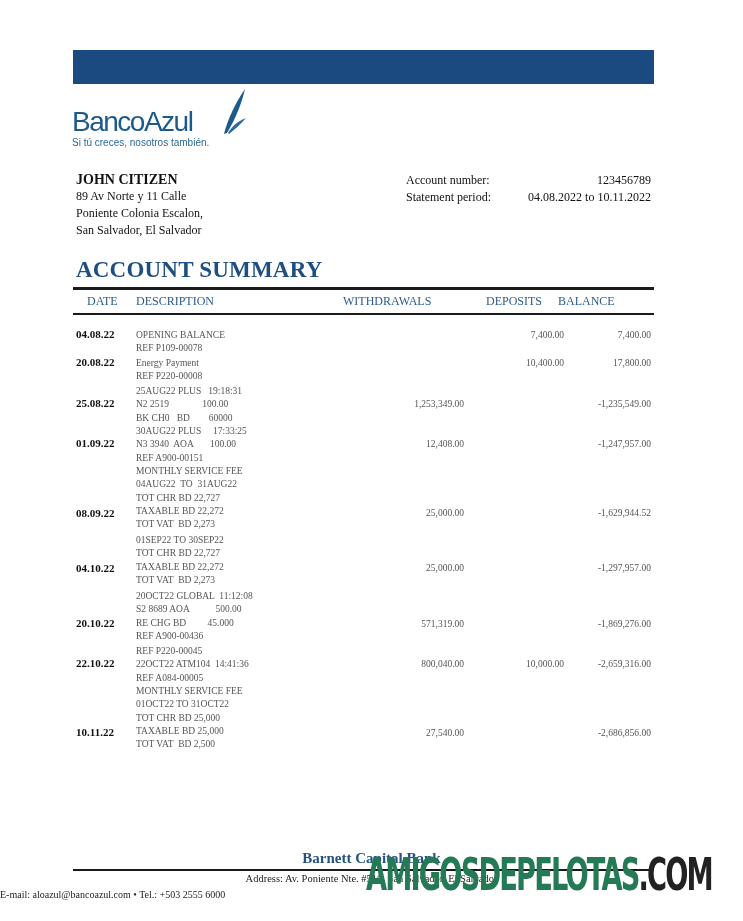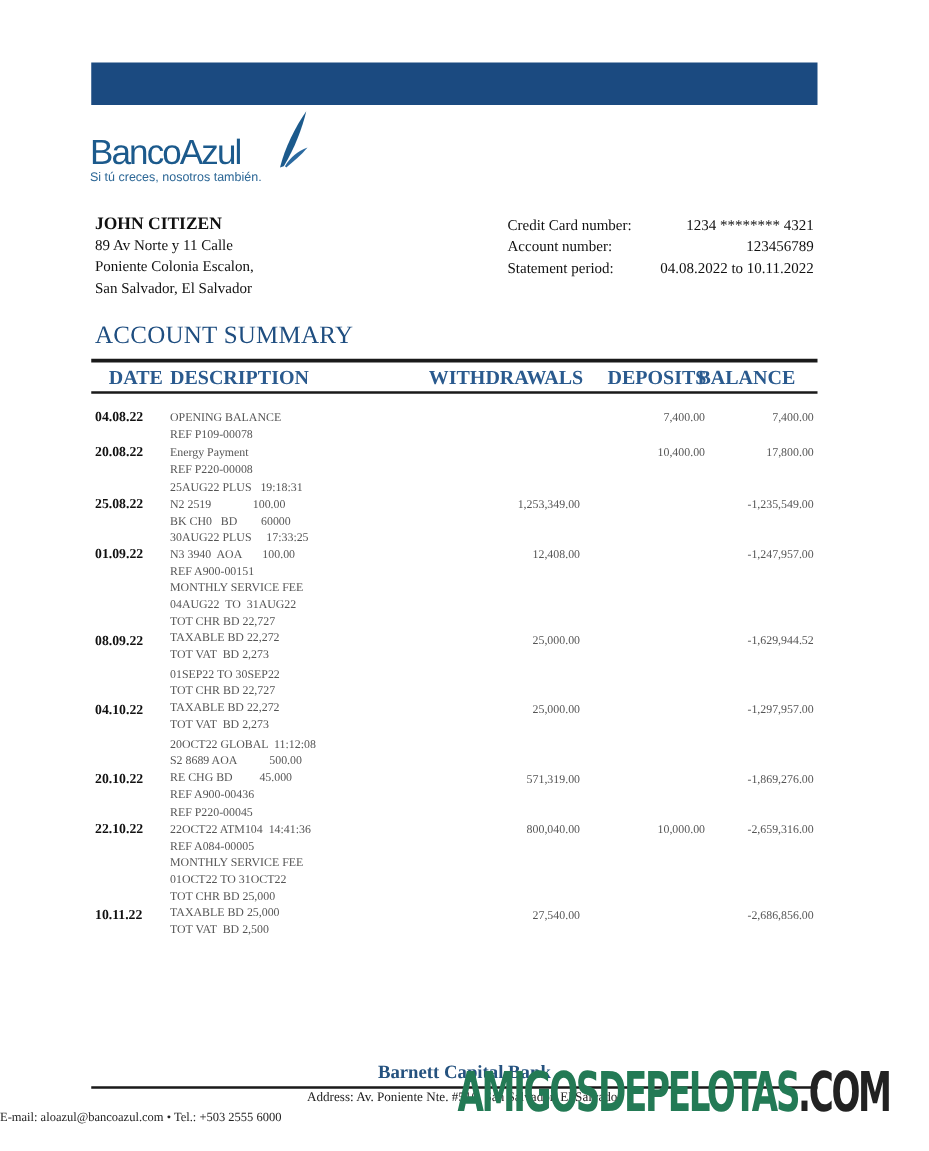--- a/index.html
+++ b/index.html
@@ -9,24 +9,24 @@
   .logo-word { font-family:"Liberation Sans", sans-serif; font-size:28px; color:#1c5a8c; letter-spacing:-1.5px; position:absolute; left:0; top:18px; white-space:nowrap; }
   .logo-leaf { position:absolute; left:146px; top:0px; width:30px; height:48px; }
   .logo-tag { font-family:"Liberation Sans", sans-serif; font-size:10px; color:#2c6796; position:absolute; left:0; top:49px; white-space:nowrap; }
 
   .cust { position:absolute; left:76px; top:171px; font-size:12px; line-height:17px; color:#111; }
   .cust .name { font-weight:bold; font-size:14px; line-height:17px; }
   .info { position:absolute; left:406px; top:172px; width:245px; font-size:12px; line-height:17px; color:#111; }
   .info-row { display:flex; justify-content:space-between; }
   .info-row .v { text-align:right; }
 
-  .summary-title { position:absolute; left:76px; top:257px; font-size:20px; font-weight:normal; color:#1f4e80; letter-spacing:0.2px; }
+  .summary-title { position:absolute; left:76px; top:257px; font-size:23px; font-weight:bold; color:#1f4e80; letter-spacing:0.2px; }
 
   .rule-top { position:absolute; left:73px; top:287px; width:581px; height:3px; background:#1a1a1a; }
-  .head { position:absolute; left:73px; top:294px; width:581px; height:18px; font-size:16px; font-weight:bold; color:#2a5a8e; }
+  .head { position:absolute; left:73px; top:294px; width:581px; height:18px; font-size:12px; font-weight:normal; color:#2a5a8e; }
   .head span { position:absolute; top:0; white-space:nowrap; }
   .rule-head { position:absolute; left:73px; top:313px; width:581px; height:2px; background:#1a1a1a; }
 
   .txn { position:absolute; left:73px; width:581px; }
   .txn .date { position:absolute; left:3px; font-size:11px; font-weight:bold; color:#111; }
   .txn .desc { position:absolute; left:63px; font-size:9.5px; line-height:13.3px; color:#555; white-space:pre;margin-top:13px; }
   .txn .w, .txn .d, .txn .b { position:absolute; font-size:9.5px; color:#555; text-align:right; white-space:nowrap; }
   .txn .w { right:190px; }
   .txn .d { right:90px; }
   .txn .b { right:3px; }
@@ -55,24 +55,20 @@
 </div>
 
 <div class="cust">
   <div class="name">JOHN CITIZEN</div>
   <div>89 Av Norte y 11 Calle</div>
   <div>Poniente Colonia Escalon,</div>
   <div>San Salvador, El Salvador</div>
 </div>
 
 <div class="info">
-  <div class="info-row">
-    <span>Credit Card number:</span>
-    <span class="v">1234 ******** 4321</span>
-  </div>
   <div class="info-row">
     <span>Account number:</span>
     <span class="v">123456789</span>
   </div>
   <div class="info-row">
     <span>Statement period:</span>
     <span class="v">04.08.2022 to 10.11.2022</span>
   </div>
 </div>
 

